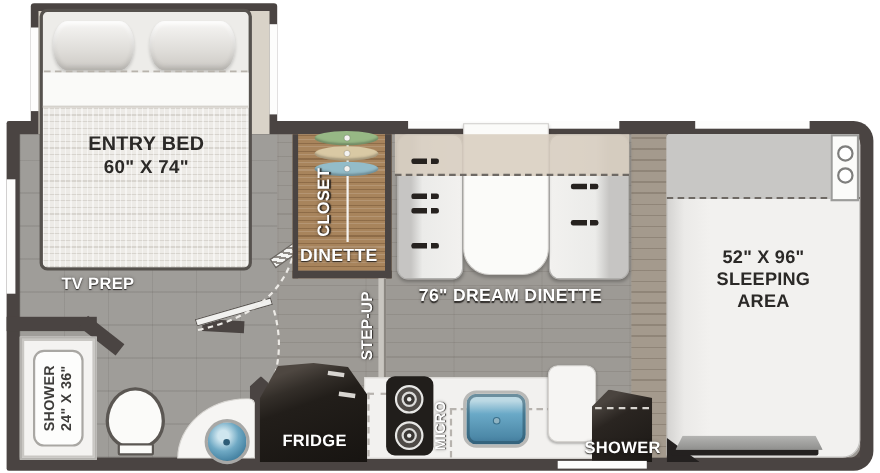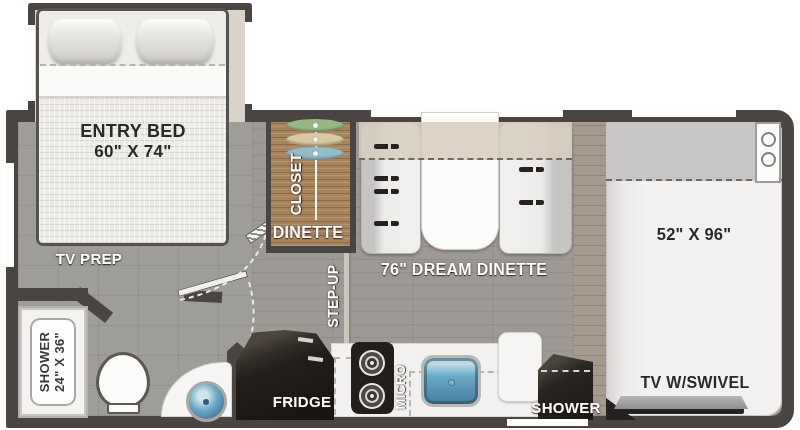--- a/index.html
+++ b/index.html
@@ -173,44 +173,45 @@
   <div class="abs" style="left:448px;top:379px;width:7px;height:7px;border-radius:50%;background:#8fb3c2;border:1px solid #39708c;"></div>
 
   <div class="abs" style="left:498px;top:332px;width:44px;height:70px;background:#f6f5f3;border:1px solid #d5d3cf;
               border-radius:9px;box-shadow:0 1px 2px rgba(0,0,0,.25);"></div>
 
   <div class="abs" style="left:236px;top:330px;width:98px;height:90px;
               clip-path:polygon(0 36%,17% 3%,50% 0,82% 4%,100% 32%,100% 100%,0 100%);
               background:linear-gradient(160deg,#4e4741 0 14%,#332e29 28%,#221e1a 42%,#171411 100%);"></div>
   <div class="abs" style="left:298px;top:338px;width:15px;height:4px;background:#d8d5d1;transform:rotate(8deg);"></div>
   <div class="abs" style="left:308px;top:357px;width:15px;height:4px;background:#d8d5d1;transform:rotate(8deg);"></div>
-  <div class="lbl" style="left:302px;top:401px;font-size:15px;">FRIDGE</div>
+  <div class="lbl" style="left:286px;top:401px;font-size:15px;">FRIDGE</div>
 
   <div class="abs" style="left:538px;top:354px;width:55px;height:66px;
               clip-path:polygon(0 24%,28% 0,100% 12%,100% 100%,0 100%);
               background:linear-gradient(150deg,#4a443f 0 18%,#2a2521 40%,#1b1815 100%);"></div>
   <div class="abs" style="left:541px;top:370px;width:49px;height:0;border-top:2px dashed #d8d5d0;"></div>
   <div class="lbl" style="left:566px;top:407px;font-size:15px;">SHOWER</div>
   <div class="abs win" style="left:507px;top:419px;width:81px;height:7px;"></div>
 
   <div class="abs" style="left:606px;top:122px;width:176px;height:294px;border-radius:3px 10px 16px 3px;
               background:linear-gradient(90deg,#d3d2d0 0,#ebeae8 16px,#f2f1ef 40px);
               box-shadow:inset 0 0 0 1px #c6c5c3;"></div>
   <div class="abs" style="left:606px;top:122px;width:176px;height:59px;background:#c8c7c5;border-bottom:2px dashed #6e6964;
               border-radius:3px 10px 0 0;"></div>
   <div class="abs" style="left:755px;top:122px;width:26px;height:61px;background:#fbfbf9;border:2px solid #9c9c9a;"></div>
   <div class="abs" style="left:761px;top:132px;width:15px;height:15px;border-radius:50%;border:2px solid #7e7e7c;background:#fff;"></div>
   <div class="abs" style="left:761px;top:152px;width:15px;height:15px;border-radius:50%;border:2px solid #7e7e7c;background:#fff;"></div>
 
   <div class="abs" style="left:606px;top:224px;width:176px;text-align:center;font-weight:bold;font-size:16.5px;
               line-height:20px;color:#2b2927;letter-spacing:.2px;">
     <span style="display:block;">52" X 96"</span>
-  </div>
-
-  <div class="lbl dark" style="left:695px;top:383px;font-size:16px;">TV W/SWIVEL</div>
+    <span style="display:block;">SLEEPING</span>
+    <span style="display:block;">AREA</span>
+  </div>
+
   <div class="abs" style="left:606px;top:398px;width:30px;height:22px;background:#242120;
               clip-path:polygon(0 0,100% 100%,0 100%);"></div>
   <div class="abs" style="left:610px;top:407px;width:134px;height:7px;background:#242120;border-radius:2px;"></div>
   <div class="abs" style="left:614px;top:396px;width:134px;height:13px;
               clip-path:polygon(5% 0,95% 0,100% 100%,0 100%);
               background:linear-gradient(#b5b5b3,#8f8f8d);"></div>
 
 </div>
 
 </body></html>

